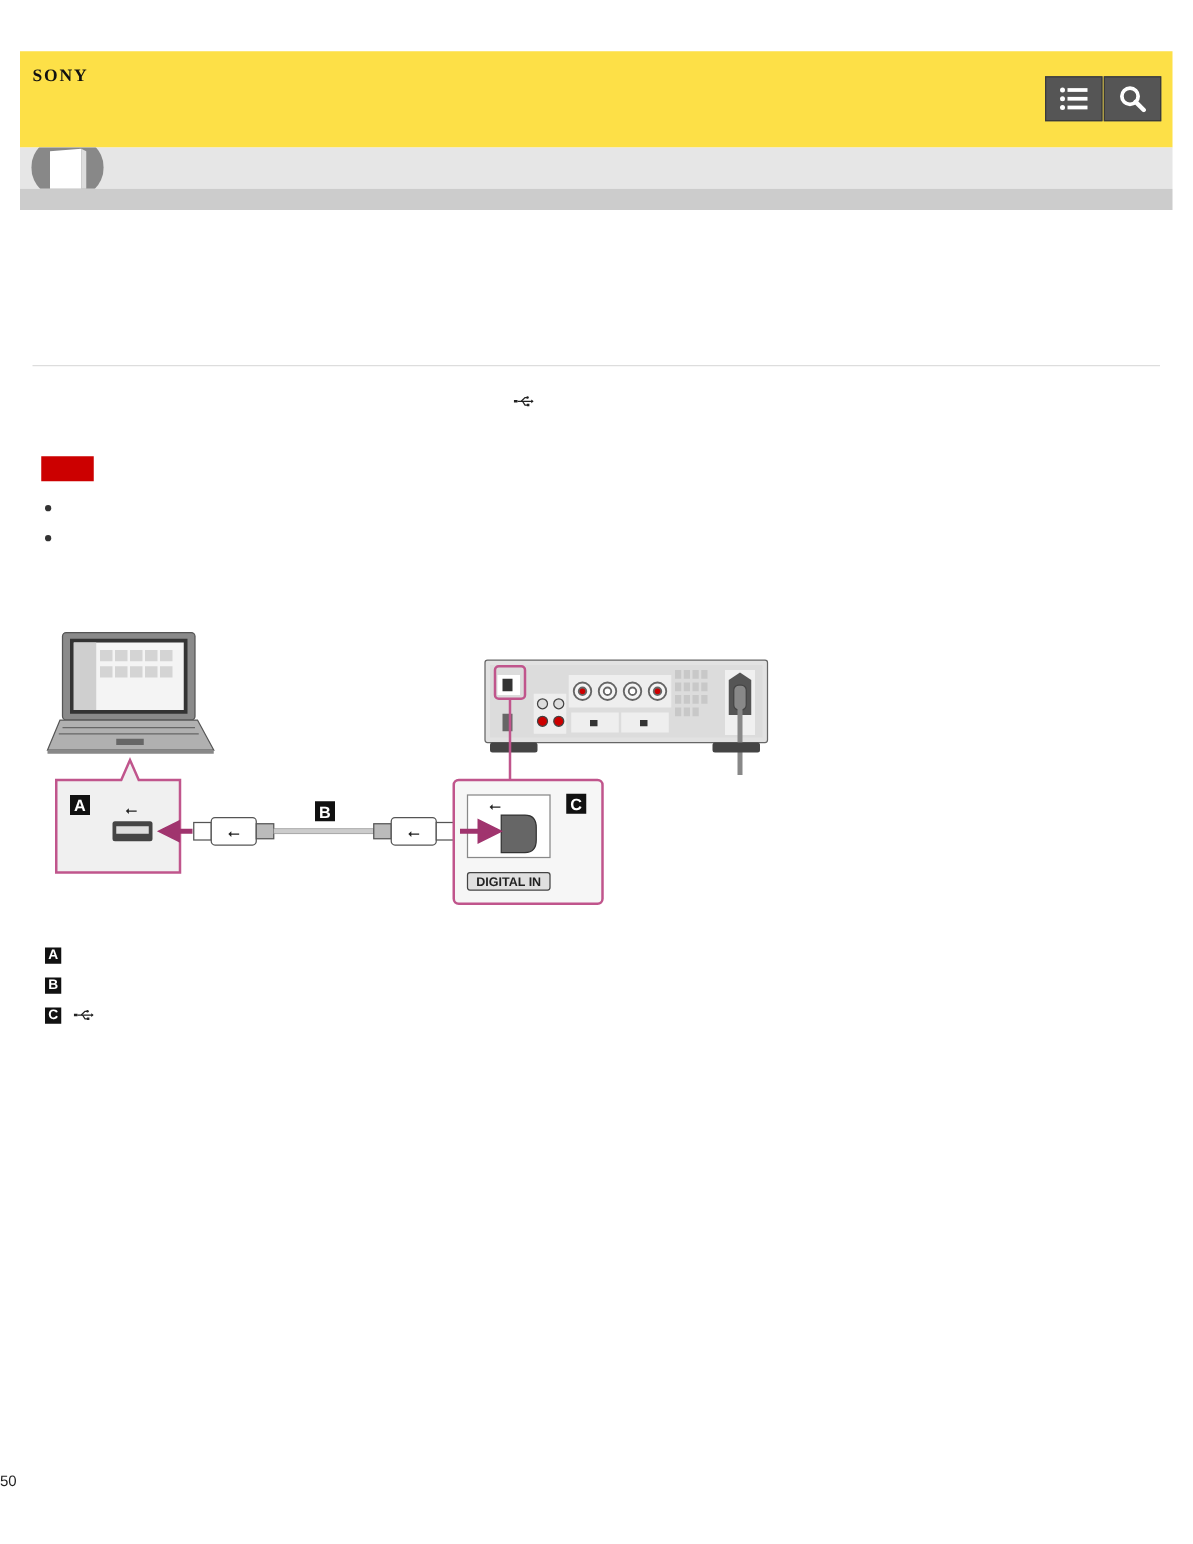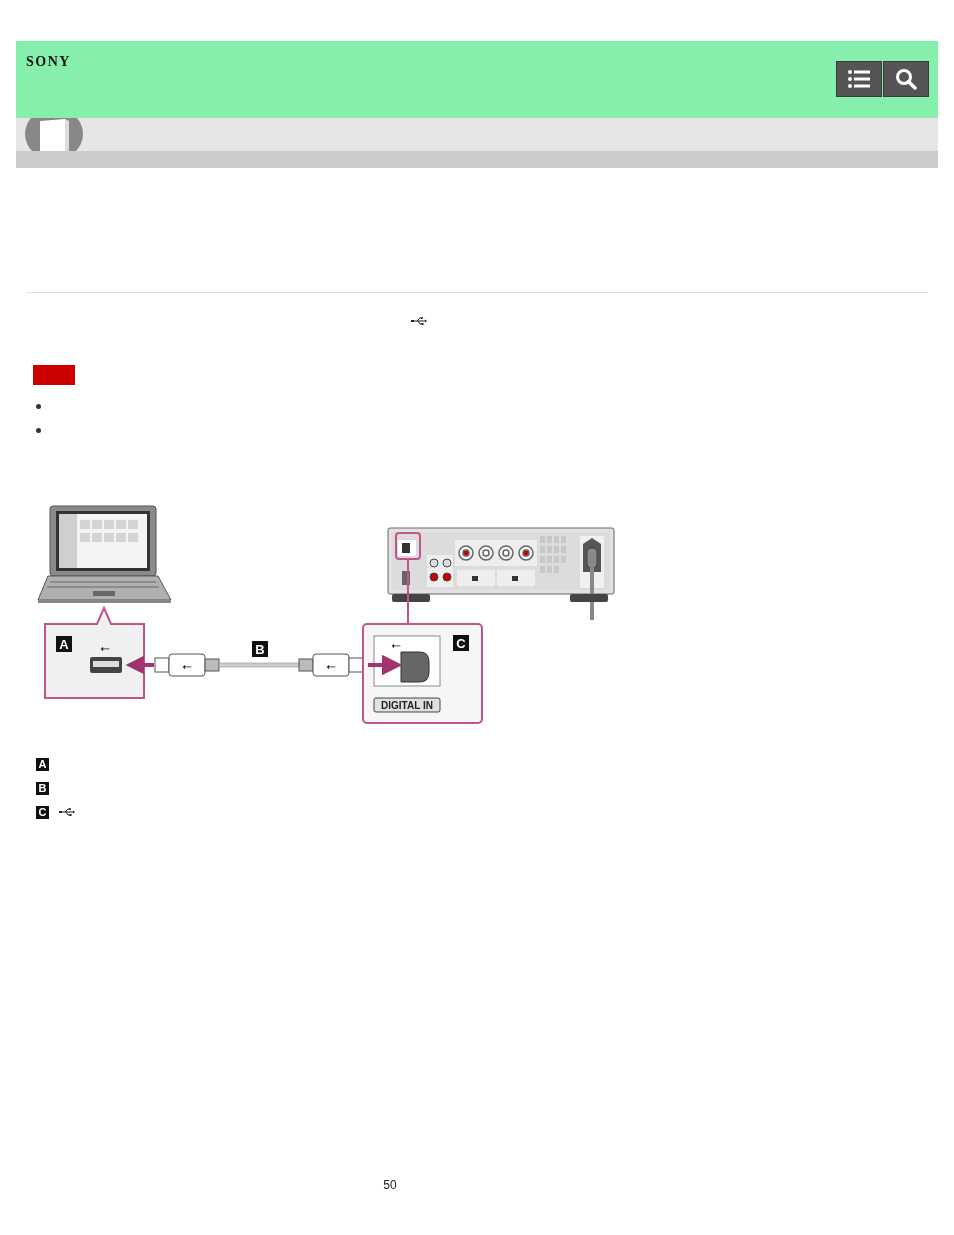--- a/index.html
+++ b/index.html
@@ -1,35 +1,35 @@
 <!DOCTYPE html>
 <html><head>
 <meta charset="utf-8">
 <style>
   html, body { margin: 0; padding: 0; background: #ffffff; }
   body { width: 954px; height: 1235px; position: relative; font-family: "Liberation Sans", sans-serif; color: #333; overflow: hidden; }
-  .header { position: absolute; left: 16px; top: 41px; width: 922px; height: 77px; background: #86efac; }
+  .header { position: absolute; left: 16px; top: 41px; width: 922px; height: 77px; background: #fde047; }
   .logo { position: absolute; left: 10px; top: 13px; font-family: "Liberation Serif", serif; font-weight: bold; font-size: 14px; letter-spacing: 1.5px; color: #111; }
   .hdr-btns { position: absolute; right: 9px; top: 20px; display: flex; gap: 1px; }
   .hdr-btn { width: 46px; height: 36px; background: #555555; border: 1px solid #3a3a3a; box-sizing: border-box; display: flex; align-items: center; justify-content: center; cursor: pointer; }
   .subbar { position: absolute; left: 16px; top: 118px; width: 922px; height: 33px; background: #e6e6e6; overflow: hidden; }
   .book-icon { position: absolute; left: 9px; top: -5px; width: 58px; height: 42px; }
   .subbar2 { position: absolute; left: 16px; top: 151px; width: 922px; height: 17px; background: #cccccc; }
   .rule { position: absolute; left: 26px; top: 292px; width: 902px; height: 1px; background: #dddddd; }
   .inline-usb { position: absolute; left: 411px; top: 316px; }
   .note-badge { position: absolute; left: 33px; top: 365px; width: 42px; height: 20px; background: #cc0000; color: #fff; font-size: 11px; line-height: 20px; text-align: center; }
   .bullets { position: absolute; left: 36px; top: 398px; margin: 0; padding: 0; list-style: none; }
   .bullets li { position: relative; height: 24px; padding-left: 14px; font-size: 12px; color: #fff; }
   .bullets li::before { content: ""; position: absolute; left: 0; top: 6px; width: 5px; height: 5px; border-radius: 50%; background: #333; }
   .diagram { position: absolute; left: 30px; top: 500px; width: 600px; height: 230px; }
   .legend { position: absolute; left: 36px; top: 752px; }
   .legend-row { height: 24px; display: flex; align-items: center; gap: 10px; }
   .lbox { width: 13px; height: 13px; background: #111; color: #fff; font-size: 11px; font-weight: bold; line-height: 13px; text-align: center; }
   .legend-text { font-size: 12px; color: #fff; }
-  .page-num { position: absolute; left: 0; width: 780px; top: 1178px; text-align: center; font-size: 12px; color: #222; }
+  .page-num { position: absolute; left: 0; width: 780px; top: 1178px; font-size: 12px; color: #222; }
 </style>
 </head>
 <body>
 
 <div class="header">
   <div class="logo">SONY</div>
   <div class="hdr-btns">
     <div class="hdr-btn">
       <svg width="24" height="20" viewBox="0 0 24 20">
         <circle cx="3" cy="3" r="2" fill="#fff"></circle>

